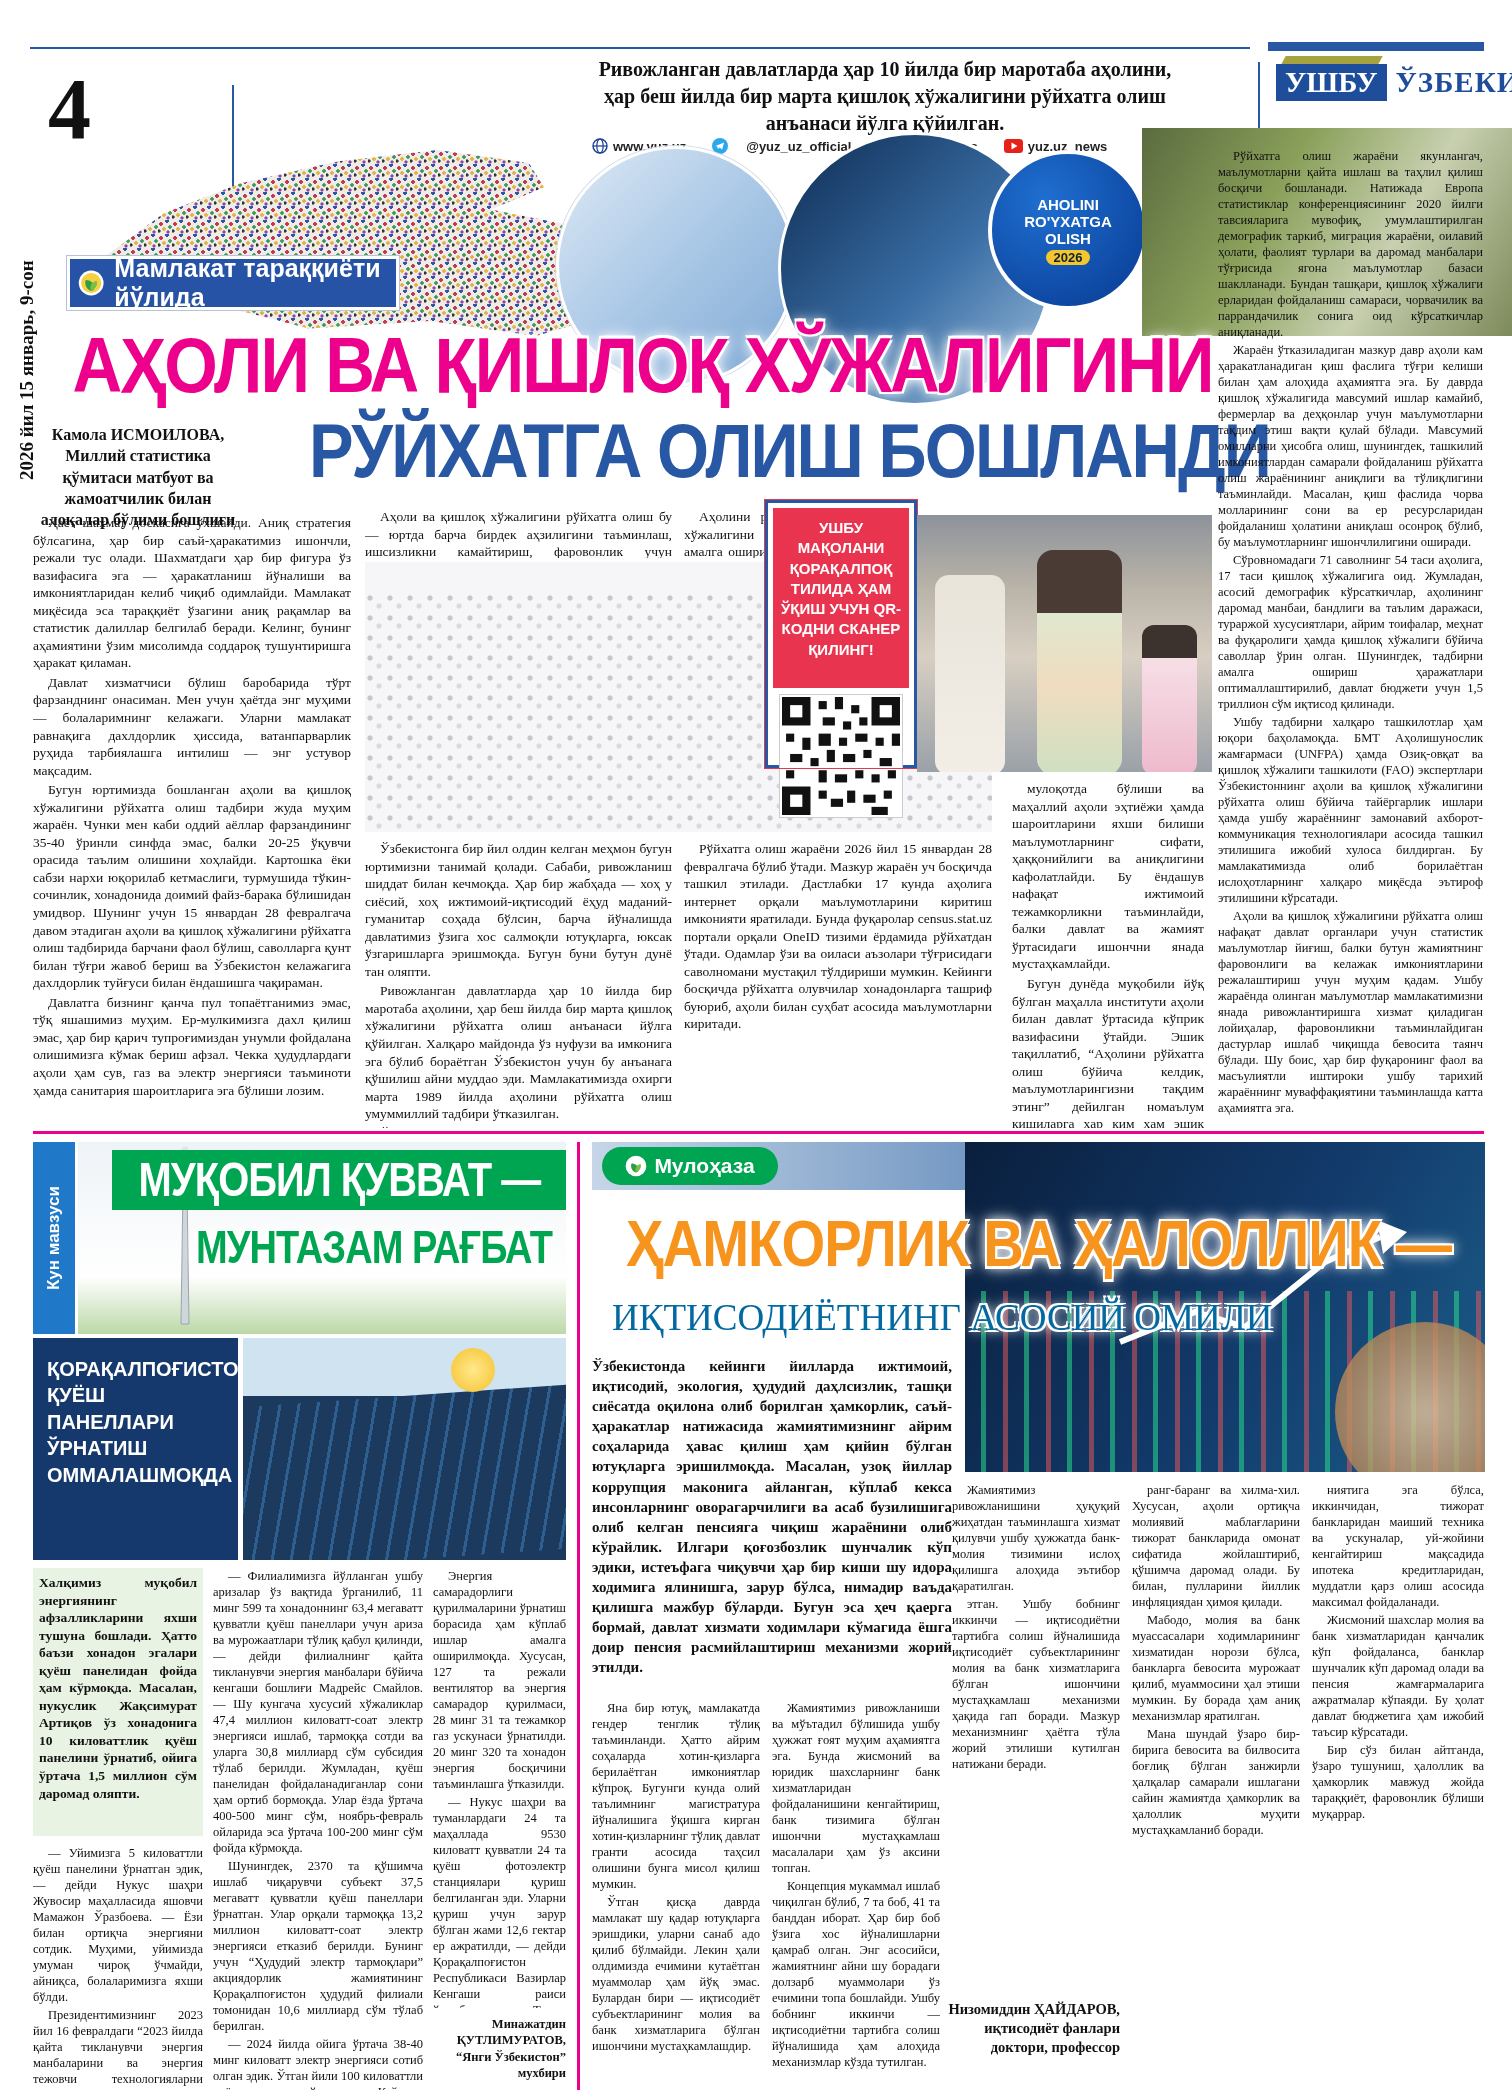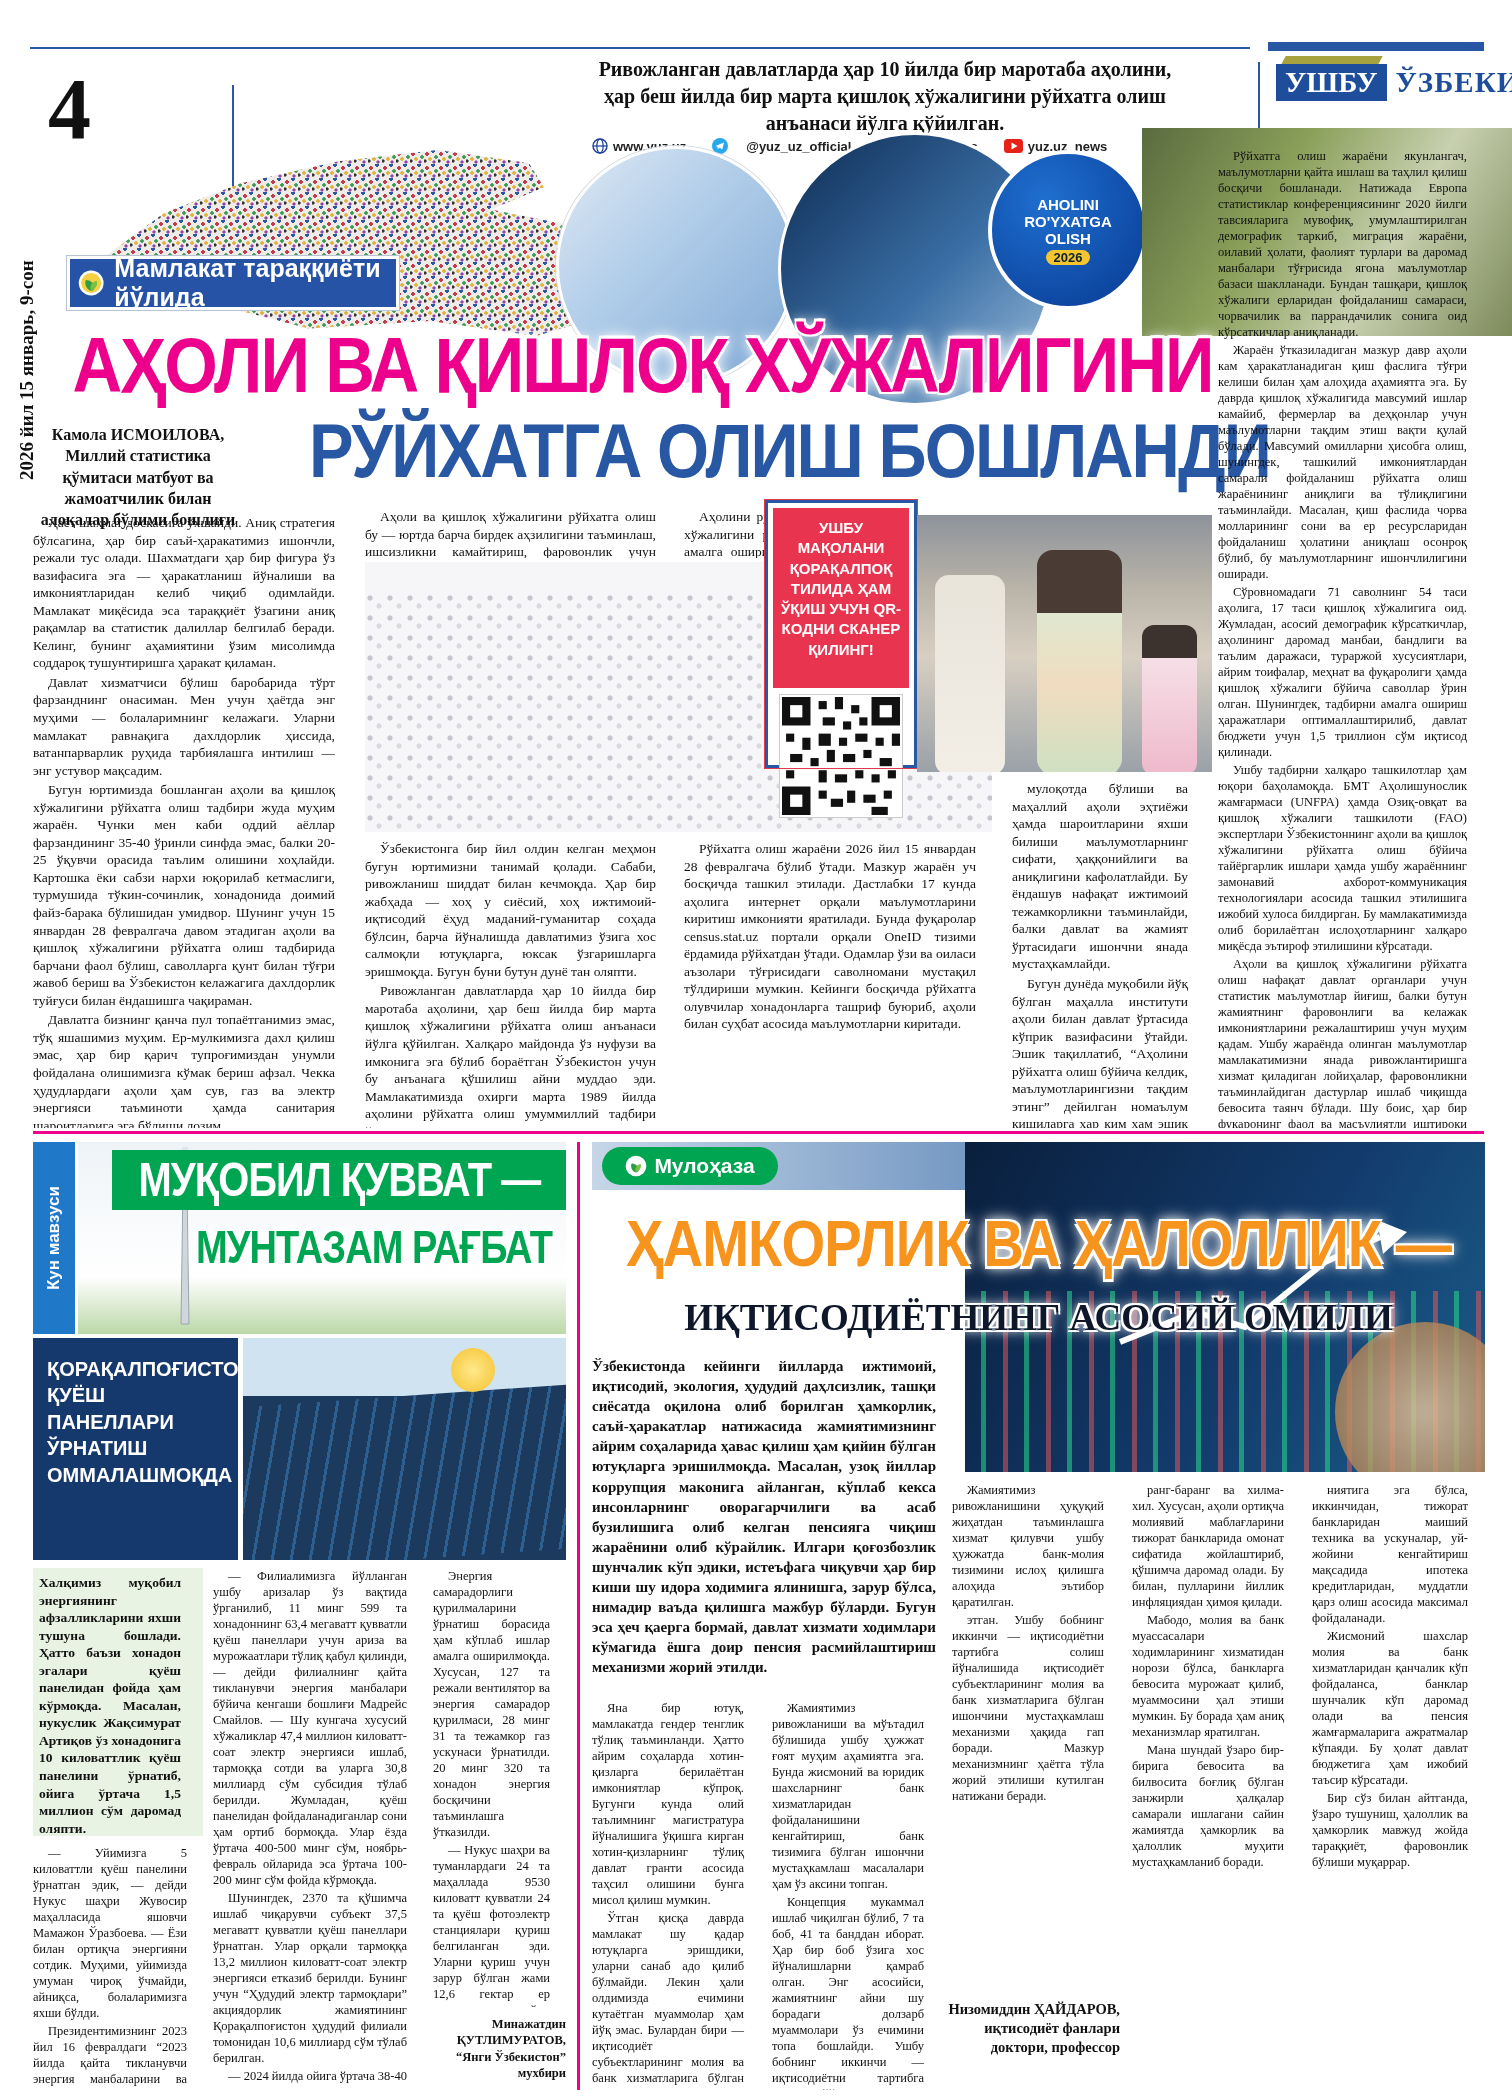--- a/index.html
+++ b/index.html
@@ -1,20 +1,20 @@
 <!DOCTYPE html>
 <html lang="uz"><head>
 <meta charset="utf-8">
 <style>
   html,body{margin:0;padding:0;background:#d9d9d9;}
   #page{position:relative;width:1512px;height:2098px;background:#ffffff;overflow:hidden;
         font-family:"Liberation Serif",serif;color:#111;}
   .abs{position:absolute;}
   .col{position:absolute;text-align:justify;font-size:13.5px;line-height:1.3;overflow:hidden;}
-  .col p{margin:0 16px 2px 0;text-indent:15px;}
+  .col p{margin:0 0 2px 0;text-indent:15px;}
   .col.small{font-size:12.5px;line-height:1.28;}
   .rule-h{position:absolute;background:#2857a4;}
   .rule-pink{position:absolute;background:#ec008c;}
   .outline-white{text-shadow:-2px -2px 0 #fff,2px -2px 0 #fff,-2px 2px 0 #fff,2px 2px 0 #fff,0 0 10px #fff,0 0 16px #fff;}
   .sans{font-family:"Liberation Sans",sans-serif;}
   .speckle{background-color:#efece7;background-image:
     radial-gradient(circle at 3px 4px,#c23b4e 1.6px,transparent 2.1px),
     radial-gradient(circle at 9px 1px,#2a56a5 1.6px,transparent 2.1px),
     radial-gradient(circle at 6px 9px,#e2b23a 1.5px,transparent 2px),
     radial-gradient(circle at 12px 7px,#3c9a55 1.5px,transparent 2px),
@@ -270,21 +270,21 @@
   </div>
   <div class="abs" style="left:965px;top:1142px;width:520px;height:330px;background:linear-gradient(120deg,#0a1f3d,#123a6b 55%,#1b5e8a);overflow:hidden;">
     <div class="abs" style="left:0;bottom:0;width:100%;height:55%;background:repeating-linear-gradient(90deg,transparent 0 16px,rgba(40,220,140,.55) 16px 21px,transparent 21px 38px,rgba(240,90,90,.5) 38px 43px);"></div>
     <svg width="300" height="160" viewBox="0 0 300 160" style="position:absolute;left:150px;top:60px;">
       <polyline points="5,140 80,110 130,125 210,60 265,35" fill="none" stroke="#ffffff" stroke-width="6"></polyline>
       <polygon points="262,18 292,30 268,52" fill="#ffffff"></polygon>
     </svg>
     <div class="abs" style="right:-30px;bottom:-30px;width:180px;height:180px;border-radius:50%;background:radial-gradient(circle,#e8c49a,#b07f4f 80%);opacity:.8;"></div>
   </div>
   <div class="abs sans outline-white" style="left:592px;top:1206px;width:893px;text-align:center;color:#f7941d;font-weight:bold;font-size:58px;letter-spacing:-1px;transform:scale(0.97,1.12);transform-origin:center top;white-space:nowrap;">ҲАМКОРЛИК ВА ҲАЛОЛЛИК —</div>
-  <div class="abs outline-white" style="left:612px;top:1296px;width:853px;text-align:center;color:#0f172a;font-weight:bold;font-size:37px;white-space:nowrap;">ИҚТИСОДИЁТНИНГ АСОСИЙ ОМИЛИ</div>
+  <div class="abs outline-white" style="left:612px;top:1296px;width:853px;color:#0369a1;font-weight:normal;font-size:37px;white-space:nowrap;">ИҚТИСОДИЁТНИНГ АСОСИЙ ОМИЛИ</div>
 
   <div class="col lead-text" style="left:592px;top:1356px;width:360px;height:330px;font-size:15px;line-height:1.34;">
     <p>Ўзбекистонда кейинги йилларда ижтимоий, иқтисодий, экология, ҳудудий даҳлсизлик, ташқи сиёсатда оқилона олиб борилган ҳамкорлик, саъй-ҳаракатлар натижасида жамиятимизнинг айрим соҳаларида ҳавас қилиш ҳам қийин бўлган ютуқларга эришилмоқда. Масалан, узоқ йиллар коррупция маконига айланган, кўплаб кекса инсонларнинг оворагарчилиги ва асаб бузилишига олиб келган пенсияга чиқиш жараёнини олиб кўрайлик. Илгари қоғозбозлик шунчалик кўп эдики, истеъфага чиқувчи ҳар бир киши шу идора ходимига ялинишга, зарур бўлса, нимадир ваъда қилишга мажбур бўларди. Бугун эса ҳеч қаерга бормай, давлат хизмати ходимлари кўмагида ёшга доир пенсия расмийлаштириш механизми жорий этилди.</p>
   </div>
   <div class="col small" style="left:592px;top:1700px;width:168px;height:390px;">
       <p>Яна бир ютуқ, мамлакатда гендер тенглик тўлиқ таъминланди. Ҳатто айрим соҳаларда хотин-қизларга берилаётган имкониятлар кўпроқ. Бугунги кунда олий таълимнинг магистратура йўналишига ўқишга кирган хотин-қизларнинг тўлиқ давлат гранти асосида таҳсил олишини бунга мисол қилиш мумкин.</p>
       <p>Ўтган қисқа даврда мамлакат шу қадар ютуқларга эришдики, уларни санаб адо қилиб бўлмайди. Лекин ҳали олдимизда ечимини кутаётган муаммолар ҳам йўқ эмас. Булардан бири — иқтисодиёт субъектларининг молия ва банк хизматларига бўлган ишончини мустаҳкамлашдир.</p>
     </div>
   <div class="col small" style="left:772px;top:1700px;width:168px;height:390px;">
       <p>Жамиятимиз ривожланиши ва мўътадил бўлишида ушбу ҳужжат ғоят муҳим аҳамиятга эга. Бунда жисмоний ва юридик шахсларнинг банк хизматларидан фойдаланишини кенгайтириш, банк тизимига бўлган ишончни мустаҳкамлаш масалалари ҳам ўз аксини топган.</p>

